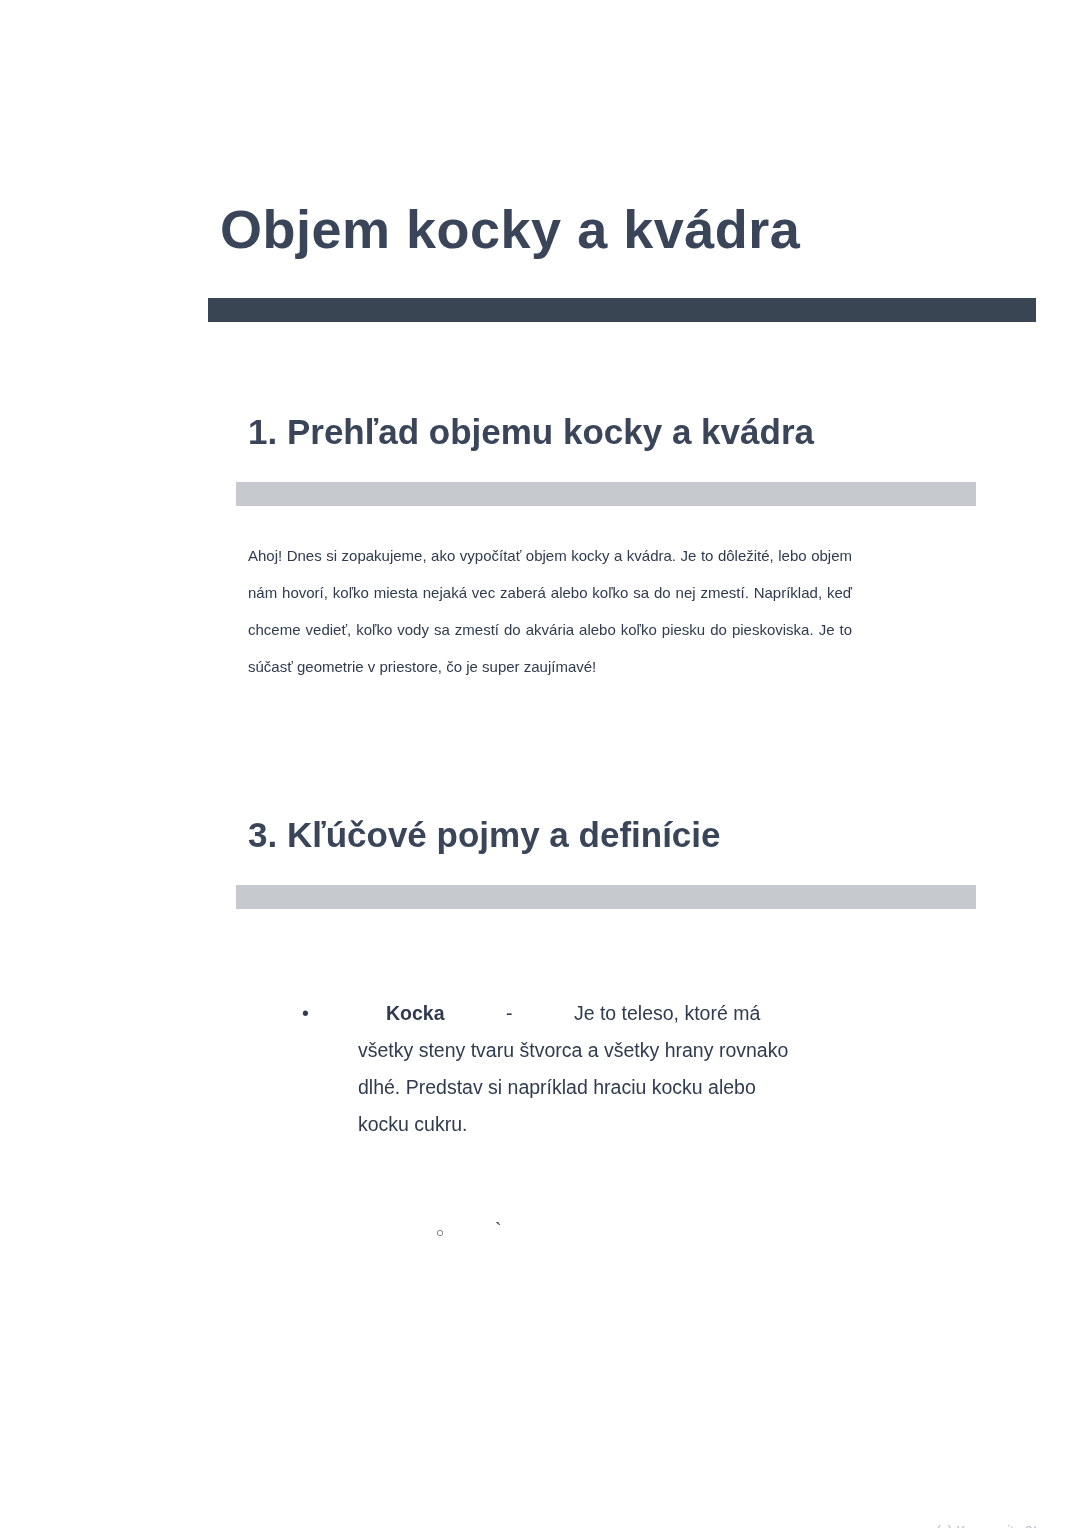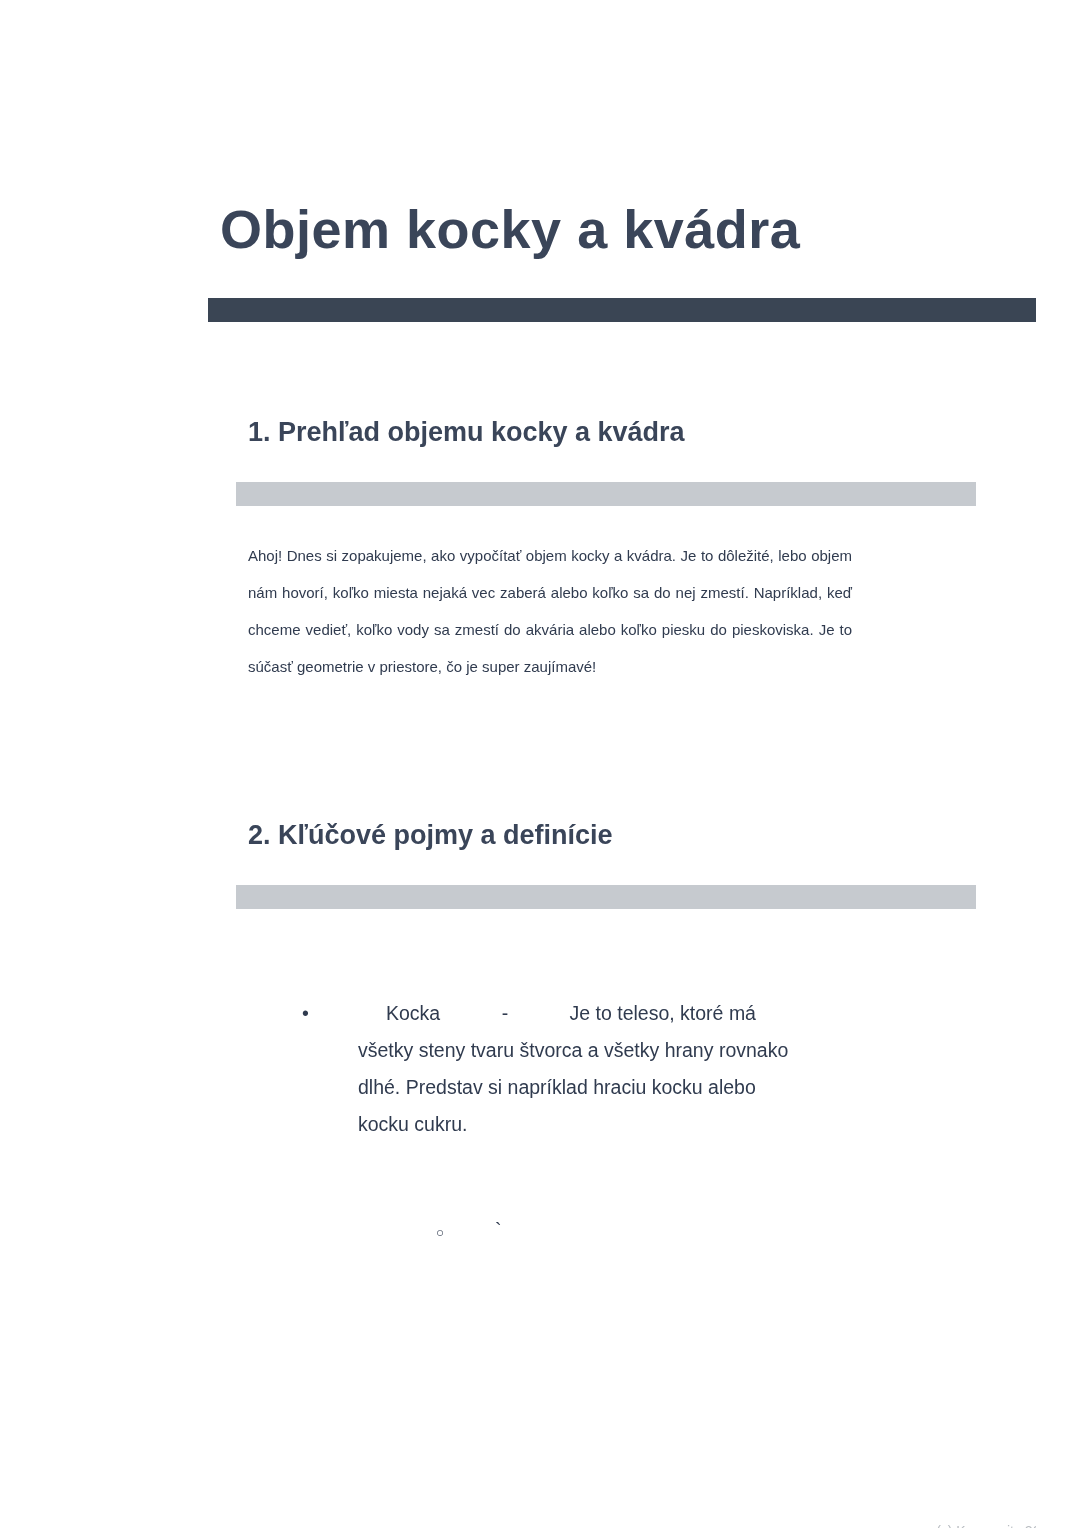--- a/index.html
+++ b/index.html
@@ -41,21 +41,21 @@
     white-space: nowrap;
   }
   .rule-dark {
     margin-top: 26px;
     width: 850px;
     height: 6px;
     background: var(--title_rule_color);
   }
   h2.section-heading {
     margin-top: 48px;
-    font-size: 27px;
+    font-size: 35px;
     line-height: 44px;
     font-weight: 700;
     color: var(--heading_color);
     white-space: nowrap;
   }
   .rule-light {
     margin-top: 14px;
     width: 740px;
     height: 3px;
     background: var(--section_rule_color);
@@ -78,21 +78,21 @@
     line-height: 37px;
     color: var(--body_color);
   }
   .marker-dot {
     width: 23px;
     flex: 0 0 23px;
     font-size: 19.5px;
     color: var(--body_color);
   }
   .li-body { flex: 1; }
-  .term { font-weight: 400; }
+  .term { font-weight: 700; }
   ul.sub-bullets {
     list-style: none;
     margin-top: 4px;
     padding-left: 6px;
   }
   ul.sub-bullets > li {
     display: flex;
     align-items: baseline;
     font-size: 19.5px;
     line-height: 30px;
@@ -135,21 +135,21 @@
 
     <div class="rule-dark"></div>
 
     <section>
       <h2 class="section-heading">1. Prehľad objemu kocky a kvádra</h2>
       <div class="rule-light"></div>
       <p class="body-text justified">Ahoj! Dnes si zopakujeme, ako vypočítať objem kocky a kvádra. Je to dôležité, lebo objem nám hovorí, koľko miesta nejaká vec zaberá alebo koľko sa do nej zmestí. Napríklad, keď chceme vedieť, koľko vody sa zmestí do akvária alebo koľko piesku do pieskoviska. Je to súčasť geometrie v priestore, čo je super zaujímavé!</p>
     </section>
 
     <section>
-      <h2 class="section-heading">2. Kľúčové pojmy a definície</h2>
+      <h2 class="section-heading">3. Kľúčové pojmy a definície</h2>
       <div class="rule-light"></div>
 
       <ul class="bullets">
         <li>
           <span class="marker-dot">•</span>
           <div class="li-body">
             <span class="term">Kocka</span>
             <span>-</span>
             <span>Je to teleso, ktoré má všetky steny tvaru štvorca a všetky hrany rovnako dlhé. Predstav si napríklad hraciu kocku alebo kocku cukru.</span>
             <ul class="sub-bullets">

